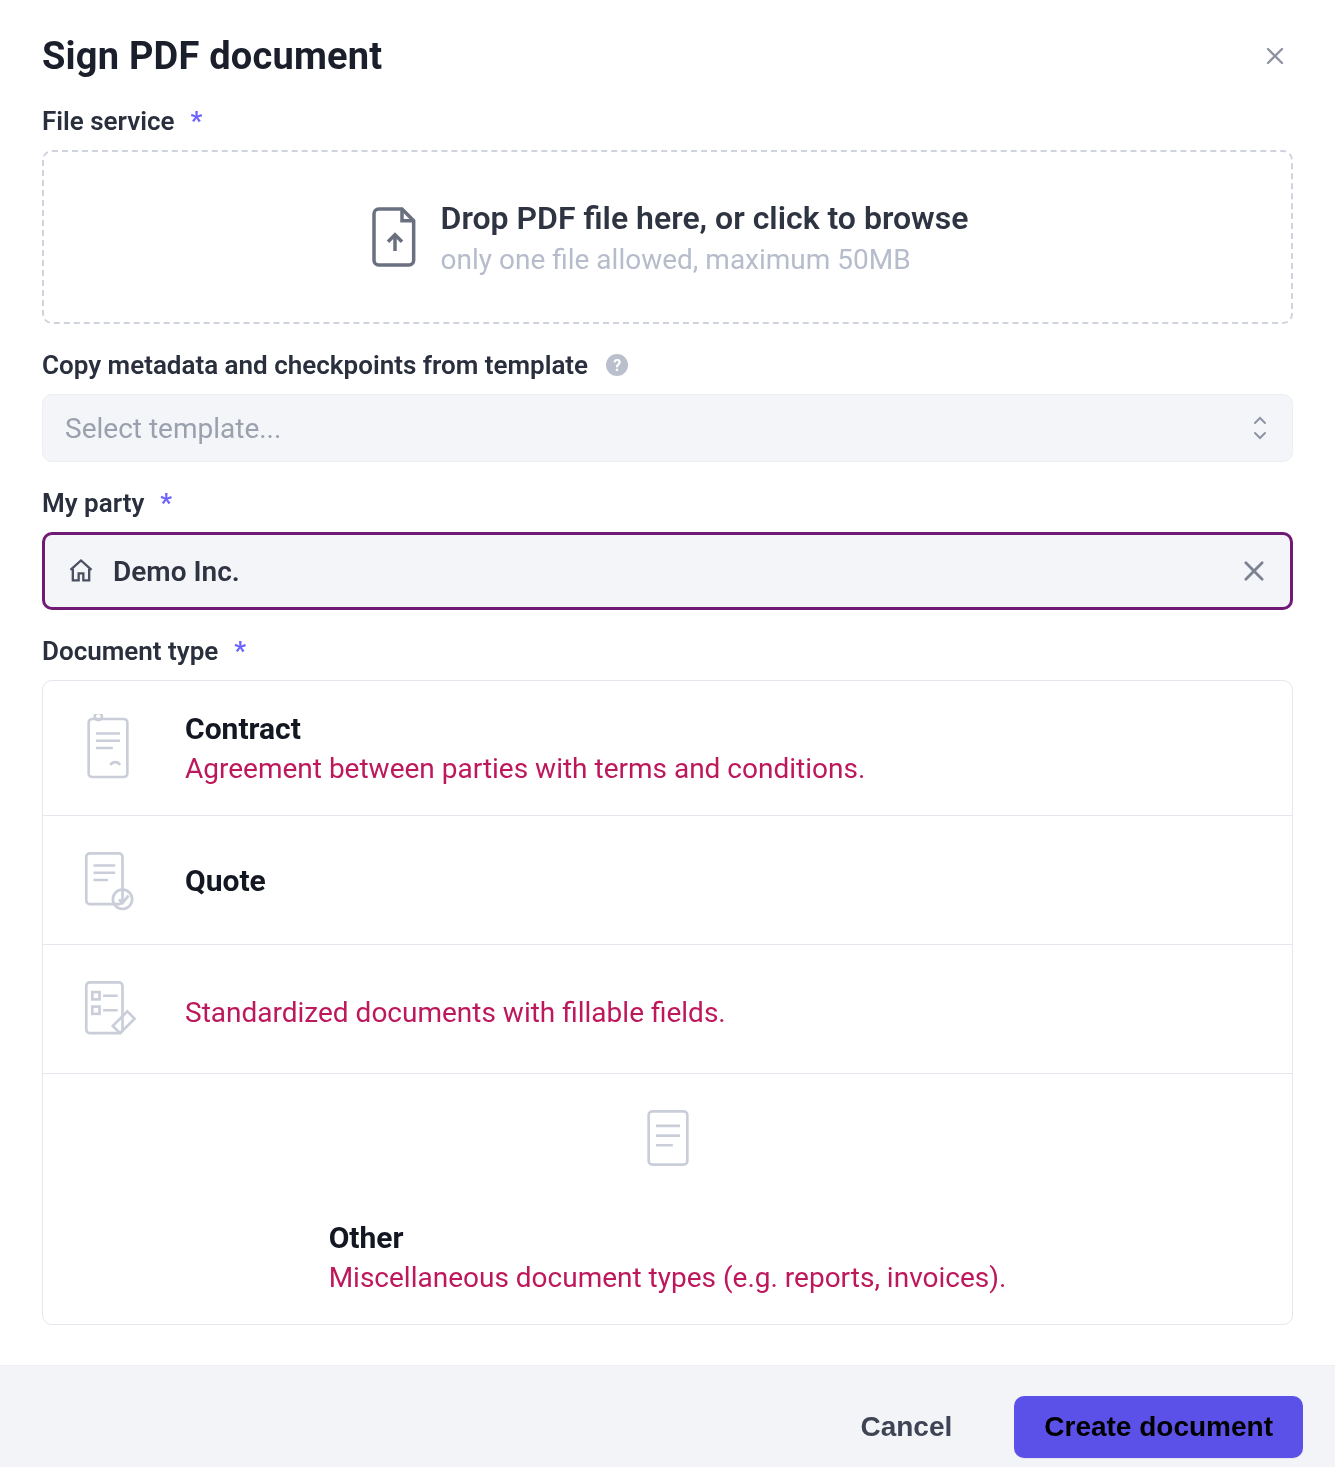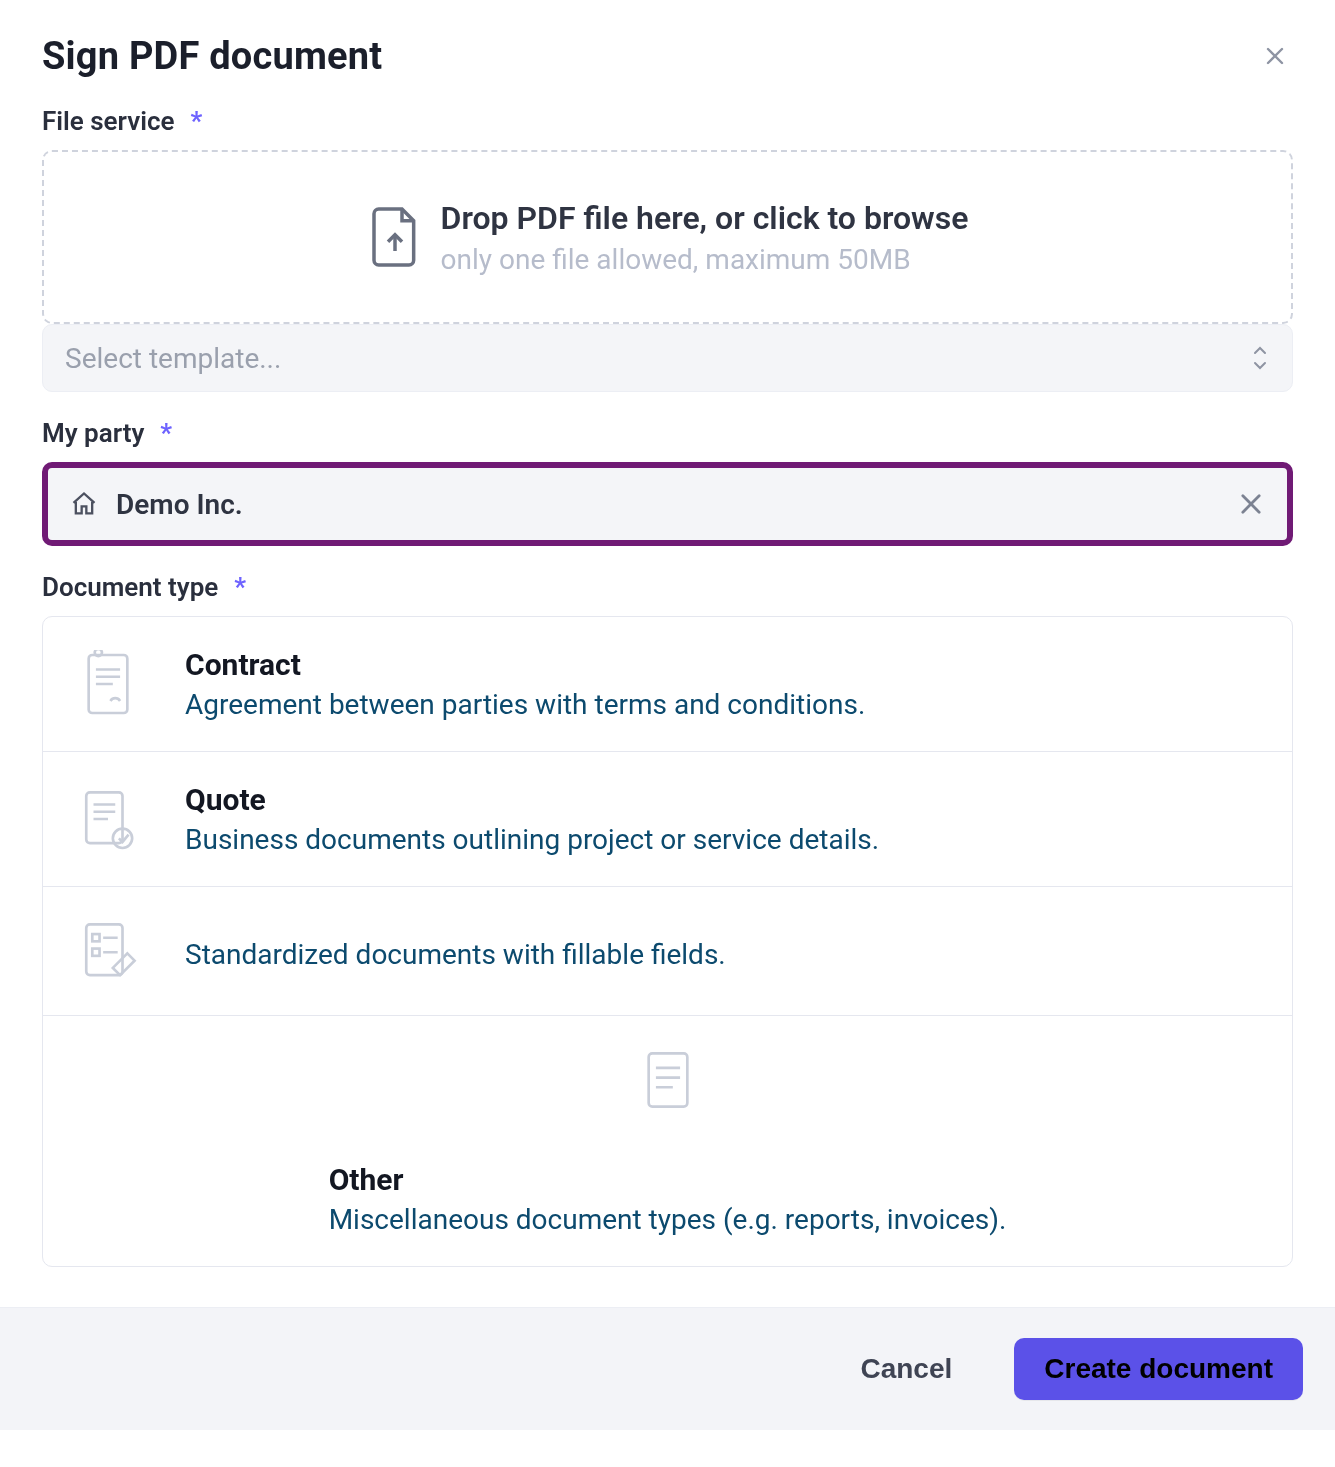--- a/index.html
+++ b/index.html
@@ -31,31 +31,31 @@
   .dropzone-inner{display:flex;align-items:center;gap:18px;}
   .file-icon{width:56px;height:66px;color:#565c6c;}
   .dz-title{font-size:32px;font-weight:600;color:#2f3442;}
   .dz-sub{font-size:28px;color:#b6bccb;margin-top:6px;}
 
   .select{background:var(--panel);border:1px solid #eceef4;border-radius:10px;height:66px;display:flex;align-items:center;justify-content:space-between;padding:0 22px;cursor:pointer;}
   .select .placeholder{color:#9aa0ad;font-size:28px;}
   .chev{color:#8e94a3;display:flex;flex-direction:column;line-height:10px;}
   .chev svg{width:20px;height:14px;stroke:currentColor;}
 
-  .chip-row{background:var(--panel);border:6px solid #701a75;border-radius:10px;height:72px;display:flex;align-items:center;gap:18px;padding:0 22px;}
+  .chip-row{background:var(--panel);border:3px solid #701a75;border-radius:10px;height:72px;display:flex;align-items:center;gap:18px;padding:0 22px;}
   .chip-row .home{width:28px;height:28px;color:#4c5160;}
   .chip-row .val{font-size:28px;color:#2f3442;font-weight:600;flex:1;}
   .chip-clear{width:28px;height:28px;color:#7c8292;cursor:pointer;}
 
   .list{border:1px solid var(--border);border-radius:10px;overflow:hidden;}
   .item{display:flex;align-items:center;gap:48px;padding:30px 36px;border-bottom:1px solid var(--border);cursor:pointer;}
   .item:last-child{border-bottom:none;flex-direction:column;}
   .doc-icon{width:58px;height:68px;color:#c9ced9;flex:0 0 auto;}
   .item-title{font-size:30px;font-weight:700;color:#131722;}
-  .item-desc{font-size:28px;color:#0c4a6e;margin-top:6px;}
+  .item-desc{font-size:28px;color:#be185d;margin-top:6px;}
 
   .footer{margin-top:40px;background:#f3f4f8;border-top:1px solid #eceef4;padding:30px 32px;display:flex;justify-content:flex-end;gap:32px;align-items:center;}
   .btn{height:62px;border-radius:10px;padding:0 30px;font-size:28px;font-weight:700;display:inline-flex;align-items:center;justify-content:center;cursor:pointer;border:none;}
   .btn-ghost{background:transparent;color:#3f4454;}
   .btn-primary{background:var(--accent);color:#000000;box-shadow:0 1px 0 rgba(0,0,0,.05);}
 </style>
 </head>
 <body>
 
 <div class="wrap">
@@ -81,20 +81,24 @@
           <path d="M24 40V26"></path>
           <path d="M18 32l6-6 6 6"></path>
         </svg>
         <div>
           <div class="dz-title">Drop PDF file here, or click to browse</div>
           <div class="dz-sub">only one file allowed, maximum 50MB</div>
         </div>
       </div>
     </div>
 
+    <div class="section-label">
+      <span>Copy metadata and checkpoints from template</span>
+      <span class="help-dot">?</span>
+    </div>
     <div class="select" role="button">
       <span class="placeholder">Select template...</span>
       <span class="chev">
         <svg viewBox="0 0 20 14" fill="none" stroke-width="2" stroke-linecap="round">
             <path d="M5 9l5-5 5 5"></path>
           </svg>
         <svg viewBox="0 0 20 14" fill="none" stroke-width="2" stroke-linecap="round">
             <path d="M5 5l5 5 5-5"></path>
           </svg>
       </span>
@@ -134,21 +138,20 @@
       </div>
       <div class="item">
         <svg class="doc-icon" viewBox="0 0 48 56" fill="none" stroke="currentColor" stroke-width="2.2">
           <rect x="6" y="6" width="30" height="42" rx="3"></rect>
           <path d="M12 16h18M12 22h18M12 28h12"></path>
           <circle cx="36" cy="44" r="8"></circle>
           <path d="M33 44l3 3 5-6"></path>
         </svg>
         <div>
           <div class="item-title">Quote</div>
-          <div class="item-desc">Business documents outlining project or service details.</div>
         </div>
       </div>
       <div class="item">
         <svg class="doc-icon" viewBox="0 0 48 56" fill="none" stroke="currentColor" stroke-width="2.2">
           <rect x="6" y="6" width="30" height="42" rx="3"></rect>
           <rect x="11" y="14" width="6" height="6"></rect>
           <rect x="11" y="26" width="6" height="6"></rect>
           <path d="M20 17h12M20 29h12"></path>
           <path d="M40 30l6 6-12 12-6-6z"></path>
         </svg>

